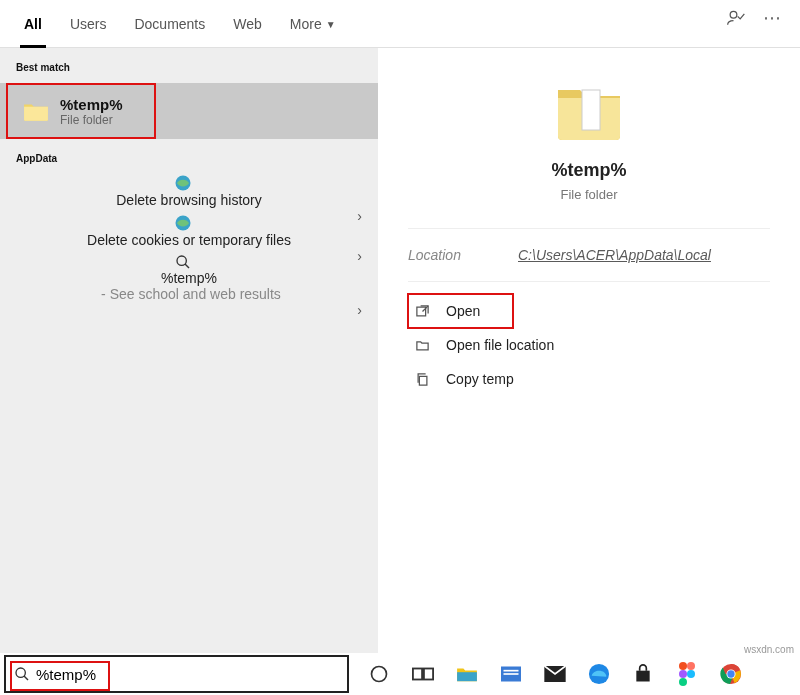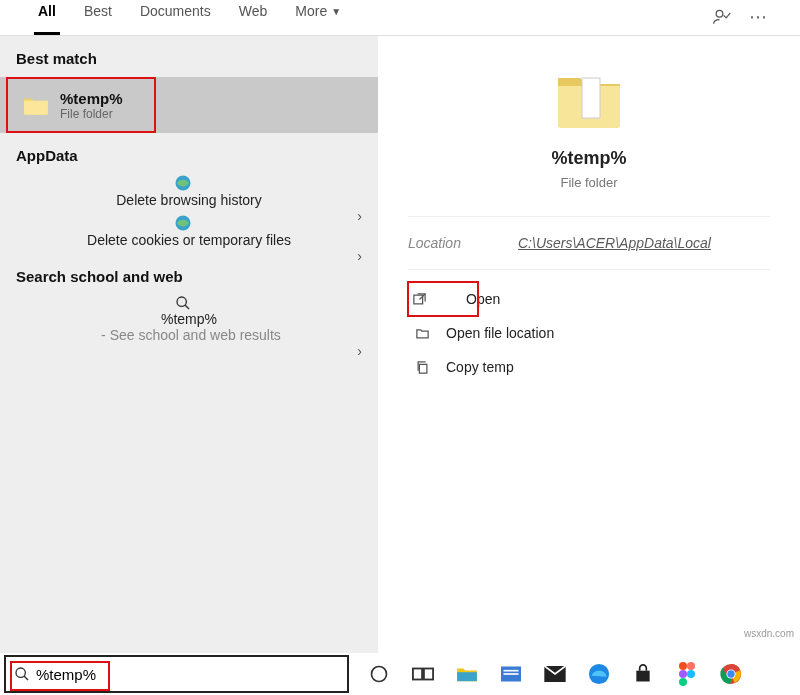--- a/index.html
+++ b/index.html
@@ -1,34 +1,34 @@
 <!DOCTYPE html>
 <html><head>
 <meta charset="utf-8">
 <style>
   * { box-sizing: border-box; margin: 0; padding: 0; font-family: "Segoe UI", Arial, sans-serif; }
   body { width: 800px; height: 695px; background: #fff; overflow: hidden; position: relative; }
 
   .window { display: flex; flex-direction: column; height: 100%; }
 
   
-  .tabs { display: flex; align-items: flex-end; height: 36px; padding: 0 24px; border-bottom: 1px solid #e0e0e0; background: #fff; }
+  .tabs { display: flex; align-items: flex-start; height: 48px; padding: 0 10px; border-bottom: 1px solid #e0e0e0; background: #fff; }
   .tab { padding: 0 14px; height: 48px; display: flex; align-items: center; font-size: 14px; color: #555; cursor: pointer; position: relative; }
   .tab.active { font-weight: 600; color: #000; }
   .tab.active::after { content: ""; position: absolute; left: 10px; right: 10px; bottom: 0; height: 3px; background: #000; }
   .tab .chev { margin-left: 4px; font-size: 10px; }
   .tab-spacer { flex: 1; }
   .tab-icon-btn { width: 36px; height: 36px; display: flex; align-items: center; justify-content: center; color: #666; cursor: pointer; font-size: 18px; }
 
   
   .main { display: flex; flex: 1; min-height: 0; }
   .left { width: 378px; background: #eeeeee; display: flex; flex-direction: column; }
   .right { flex: 1; background: #fff; padding: 0 30px; display: flex; flex-direction: column; }
 
-  .section-label { font-size: 15px; font-weight: 700; color: #111; padding: 14px 16px 10px; }
+  .section-label { font-size: 10px; font-weight: 700; color: #111; padding: 14px 16px 10px; }
 
   .result-row { display: flex; align-items: center; height: 56px; padding: 0 16px; cursor: pointer; }
   .result-row.selected { background: #c9c9c9; }
   .result-row.boxed { outline: 2px solid #d11; outline-offset: -2px; width: 150px; margin-left: 6px; }
   .result-row .ricon { width: 28px; height: 28px; display: flex; align-items: center; justify-content: center; margin-right: 10px; flex-shrink: 0; }
   .result-row .rtitle { font-size: 15px; font-weight: 600; color: #111; }
   .result-row .rsub { font-size: 12px; color: #666; }
   .result-row .rtexts { display: flex; flex-direction: column; }
 
   .simple-row { display: flex; align-items: center; height: 40px; padding: 0 16px; cursor: pointer; font-size: 14px; color: #222; flex-direction: column; }
@@ -42,48 +42,48 @@
   .hero-title { font-size: 18px; font-weight: 600; color: #222; margin-bottom: 6px; }
   .hero-sub { font-size: 13px; color: #777; }
 
   .meta-row { display: flex; border-top: 1px solid #eee; padding: 18px 0; font-size: 14px; margin-top: 26px; font-style: italic;}
   .meta-label { color: #888; width: 110px; }
   .meta-value { color: #5a5a5a; text-decoration: underline; cursor: pointer; }
 
   .actions { border-top: 1px solid #eee; padding-top: 12px; }
   .action-row { display: flex; align-items: center; height: 34px; cursor: pointer; padding: 0 4px; font-size: 14px; color: #222; }
   .action-row .aicon { width: 20px; margin-right: 14px; color: #555; display:flex; align-items:center; justify-content:center; }
-  .action-row.boxed { outline: 2px solid #d11; outline-offset: -1px; width: 70px; gap: 25px; }
+  .action-row.boxed { outline: 2px solid #d11; outline-offset: -1px; width: 105px; }
 
   
   .search-wrap { height: 42px; display: flex; align-items: center; }
   .search-box { width: 345px; height: 38px; border: 2px solid #222; display: flex; align-items: center; padding: 0 8px; margin-left: 4px; background: #fff; }
   .search-box .sicon { color: #333; margin-right: 6px; }
   .search-box input { border: none; outline: none; font-size: 15px; flex: 1; }
   .search-box.boxed-inner { position: relative; }
   .search-box .red-box { position:absolute; left:4px; top:4px; width:100px; height:30px; border:2px solid #d11; pointer-events:none; }
 
   
   .taskbar { position:absolute; right:0; bottom:0; height:42px; width: 446px; display:flex; align-items:center; gap: 18px; padding: 0 12px; background: #fff; }
   .taskbar .tbicon { width: 26px; height:26px; display:flex; align-items:center; justify-content:center; cursor:pointer; }
 
-  .watermark { position:absolute; right:6px; bottom:56px; font-size:10px; color:#999; }
+  .watermark { position:absolute; right:6px; bottom:40px; font-size:10px; color:#999; }
 
   svg { display:block; }
 </style>
 </head>
 <body>
 
 <div class="window">
   <div class="tabs">
     <div class="tab active">
         <span>All</span>
       </div>
     <div class="tab">
-        <span>Best</span>
+        <span>Users</span>
       </div>
     <div class="tab">
         <span>Documents</span>
       </div>
     <div class="tab">
         <span>Web</span>
       </div>
     <div class="tab">
         <span>More</span>
         <span class="chev">▼</span>
@@ -132,21 +132,20 @@
         <div class="ricon">
           <svg width="18" height="18" viewBox="0 0 24 24">
               <circle cx="12" cy="12" r="10" fill="#3aa3c9"></circle>
               <path d="M4 12c3-6 13-6 16 0-3 6-13 6-16 0z" fill="#6fc27a"></path>
             </svg>
         </div>
         <span>Delete cookies or temporary files</span>
         <span class="chev-r">›</span>
       </div>
 
-      <div class="section-label">Search school and web</div>
       <div class="simple-row">
         <div class="ricon">
           <svg width="16" height="16" viewBox="0 0 24 24" fill="none" stroke="#333" stroke-width="2">
               <circle cx="10" cy="10" r="7"></circle>
               <line x1="15" y1="15" x2="21" y2="21"></line>
             </svg>
         </div>
         <span>%temp%</span>
         <span class="sub-after"> - See school and web results</span>
         <span class="chev-r">›</span>

